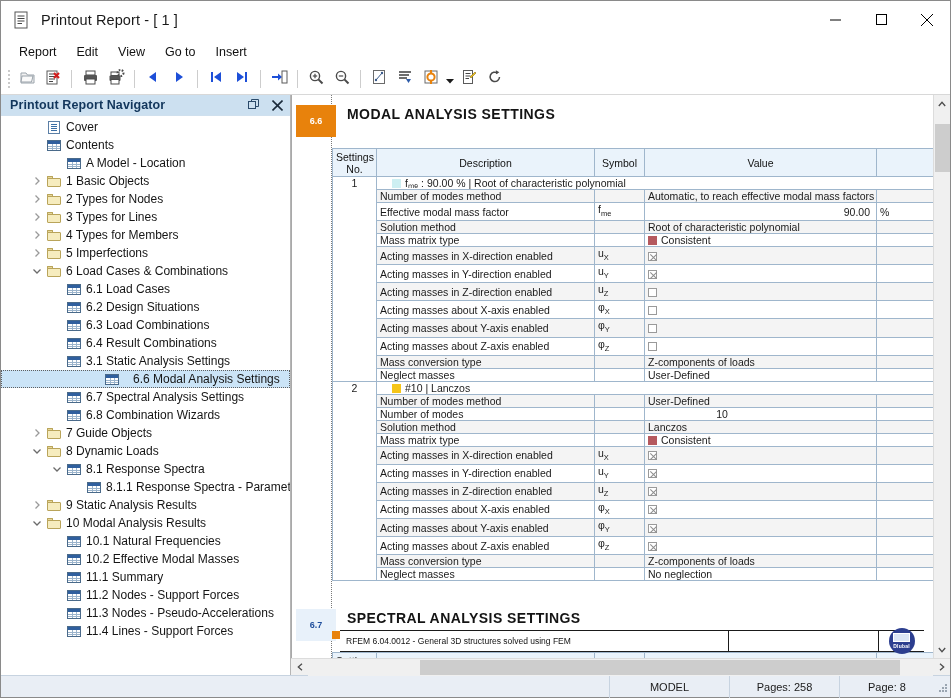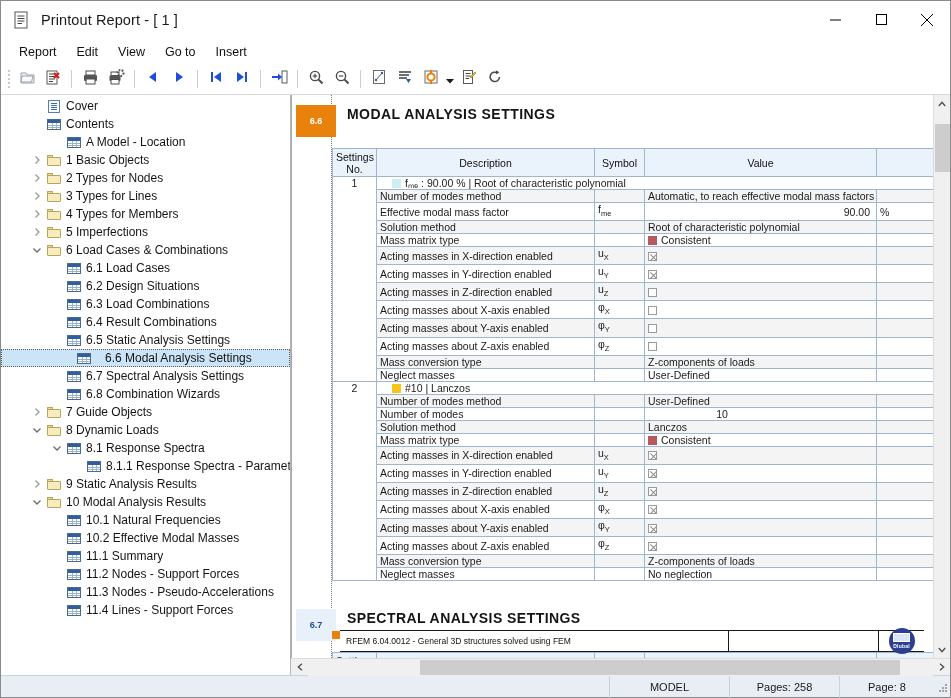--- a/index.html
+++ b/index.html
@@ -483,20 +483,37 @@
       <svg width="16" height="16" viewBox="0 0 16 16">
         <path d="M12.5 8 A4.7 4.7 0 1 1 10.6 4.1" fill="none" stroke="#4a4a4a" stroke-width="1.5"></path>
         <polygon points="8.8,1.2 12.4,3.3 9.1,5.3" fill="#4a4a4a"></polygon>
       </svg></span>
     </div>
   </div>
 
   <div class="body">
 
     <div class="navigator">
+      <div class="nav-header">
+        <span class="nav-title">Printout Report Navigator</span>
+        <div class="nav-hdr-btns">
+          <div class="nav-hdr-btn">
+            <svg width="12" height="12" viewBox="0 0 12 12">
+              <rect x="0.5" y="2.5" width="7" height="7" fill="none" stroke="#2a4a6a"></rect>
+              <path d="M3.5 2.5 V0.5 H10.5 V7.5 H8" fill="none" stroke="#2a4a6a"></path>
+            </svg>
+          </div>
+          <div class="nav-hdr-btn">
+            <svg width="11" height="11" viewBox="0 0 11 11">
+              <line x1="0.5" y1="0.5" x2="10.5" y2="10.5" stroke="#1a2a3a" stroke-width="1.6"></line>
+              <line x1="10.5" y1="0.5" x2="0.5" y2="10.5" stroke="#1a2a3a" stroke-width="1.6"></line>
+            </svg>
+          </div>
+        </div>
+      </div>
       <div class="tree" id="tree">
           <div class="trow" style="padding-left: 28px;">
             <span class="twist"></span>
             <span class="tico">
               <span class="ic-doc">
                 <i style="top:2px"></i>
                 <i style="top:4px"></i>
                 <i style="top:6px"></i>
                 <i style="top:8px"></i>
               </span>
@@ -669,23 +686,23 @@
             <span class="twist"></span>
             <span class="tico">
               <span class="ic-grid">
                 <i style="top:5px"></i>
                 <i style="top:7px"></i>
                 <i style="top:9px"></i>
                 <b style="left:4px"></b>
                 <b style="left:8px"></b>
               </span>
             </span>
-            <span class="tlabel">6.5 Static Analysis Settings</span>
-          </div>
-          <div class="trow selected" style="padding-left: 48px; gap: 9px;">
+            <span class="tlabel">3.1 Static Analysis Settings</span>
+          </div>
+          <div class="trow selected" style="padding-left: 76px; gap: 9px;">
             <span class="twist"></span>
             <span class="tico">
               <span class="ic-grid">
                 <i style="top:5px"></i>
                 <i style="top:7px"></i>
                 <i style="top:9px"></i>
                 <b style="left:4px"></b>
                 <b style="left:8px"></b>
               </span>
             </span>

